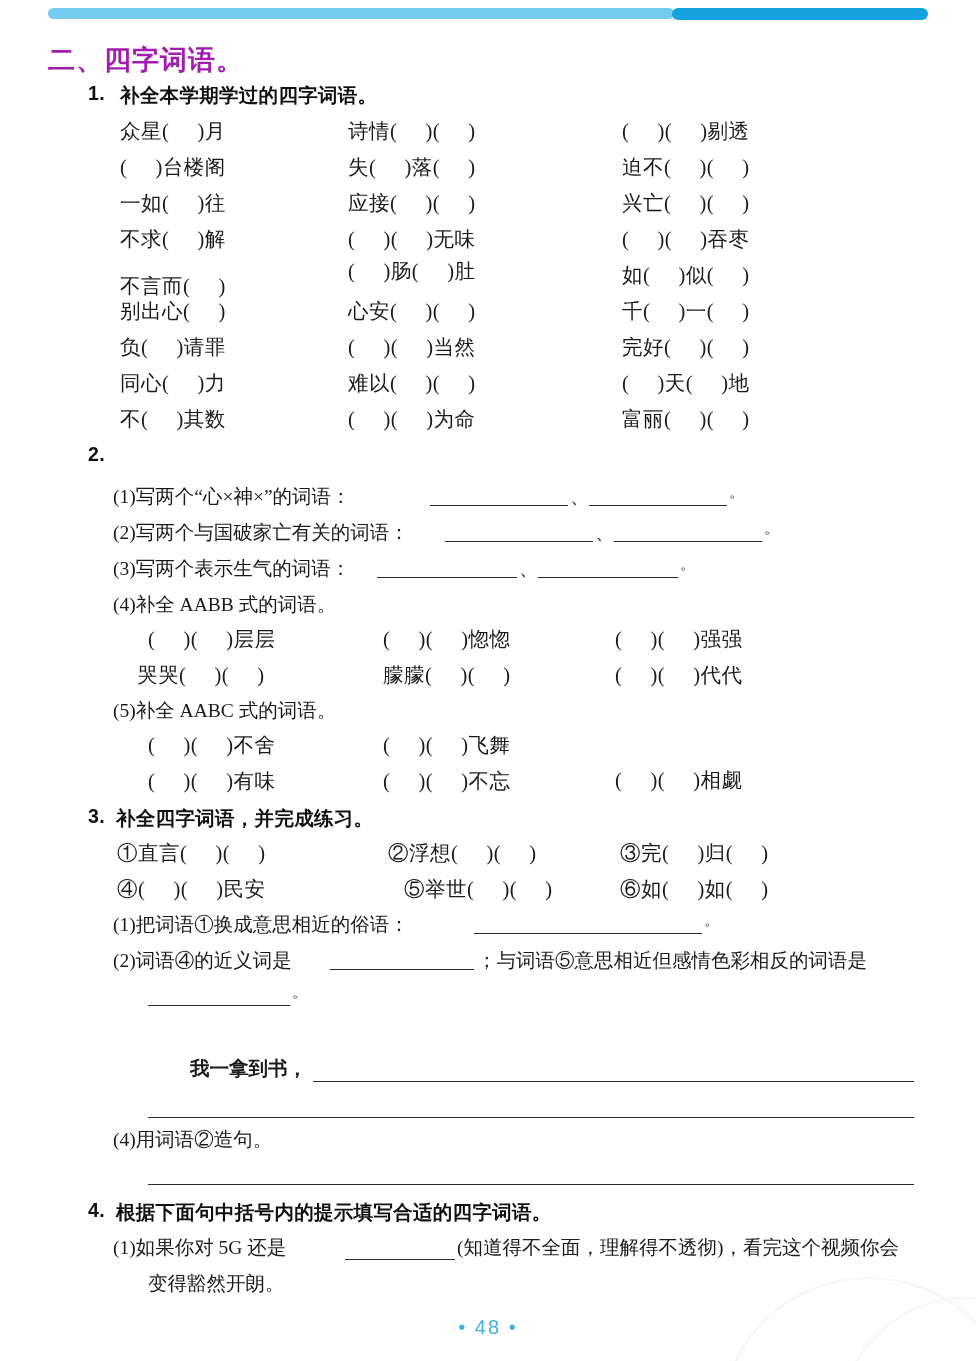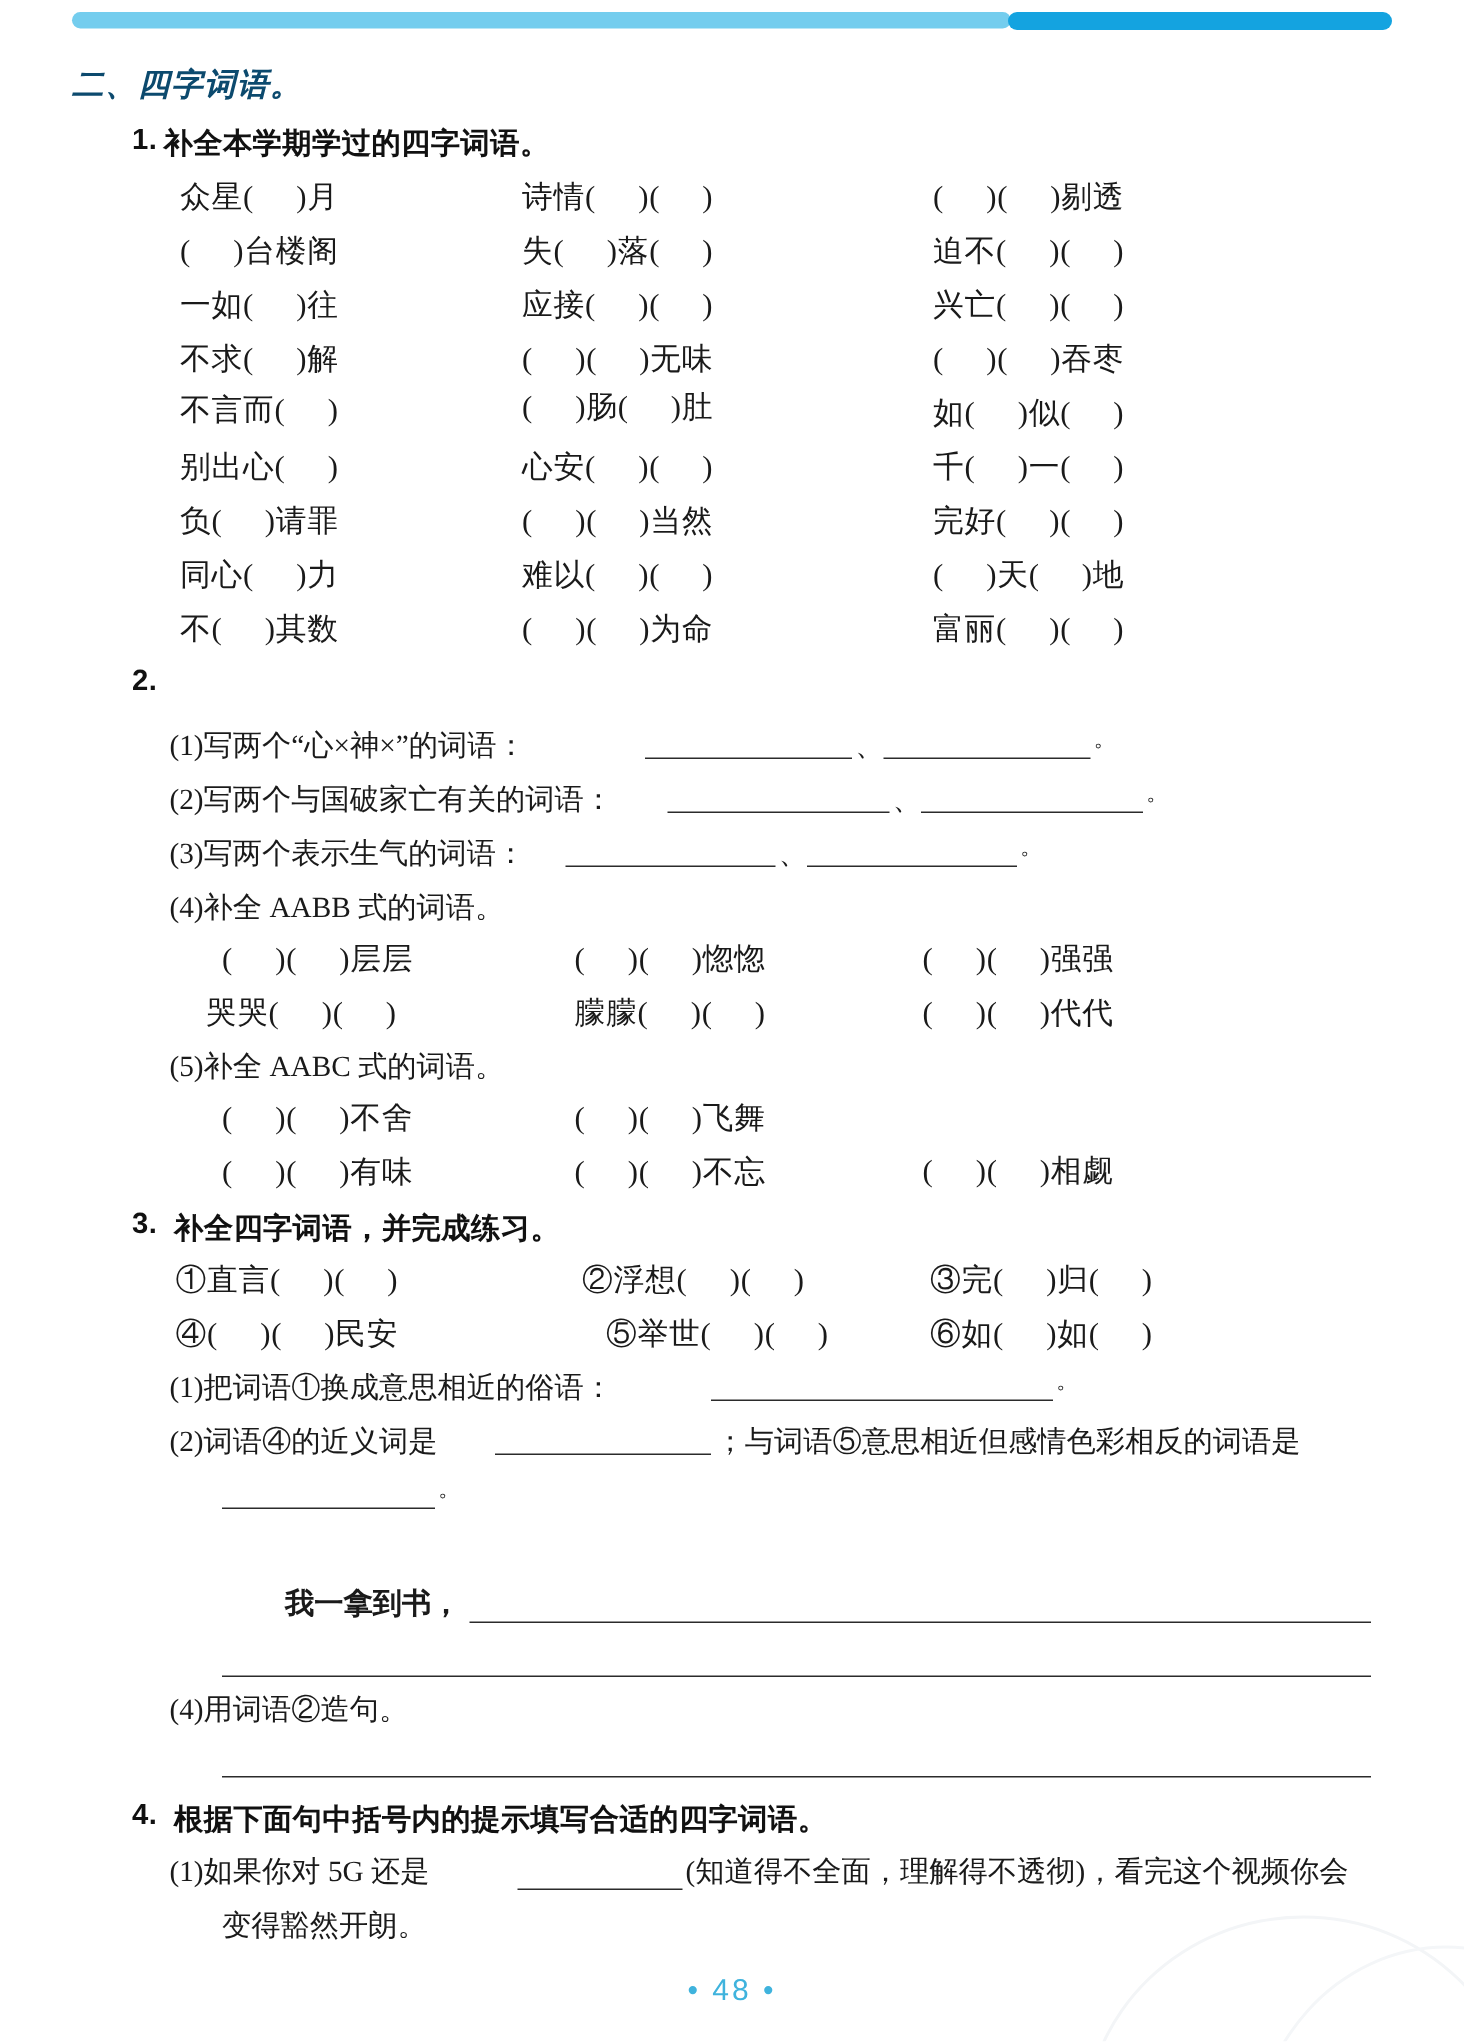--- a/index.html
+++ b/index.html
@@ -40,24 +40,23 @@
     background: #14a3e0;
     border-radius: 6px;
   }
 
   
   .section-heading {
     position: absolute;
     left: 48px; top: 42px;
     font-family: "Liberation Sans", "DejaVu Sans", sans-serif;
     font-weight: bold;
-    font-size: 21px;
+    font-size: 27px;
     letter-spacing: 1px;
-    color: #0c4a6e;
-    font-style: italic;
+    color: #a21caf;
   }
   .q-num {
     position: absolute;
     white-space: pre;
     font-family: "Liberation Sans", "DejaVu Sans", sans-serif;
     font-weight: bold;
     font-size: 19.5px;
     color: #111111;
     letter-spacing: 0.3px;
   }
@@ -120,39 +119,39 @@
 <div id="page">
 
   <div class="topbars">
     <div class="bar-light"></div>
     <div class="bar-dark"></div>
   </div>
 
   <div class="section-heading">二、四字词语。</div>
 
   <div class="q-num" style="left:88px; top:82px;">1.</div>
-  <div class="q-num" style="left:109px; top:82px;">补全本学期学过的四字词语。</div>
+  <div class="q-num" style="left:120px; top:82px;">补全本学期学过的四字词语。</div>
 
   <div class="cell" style="left:120px; top:117px;">众星(     )月</div>
   <div class="cell" style="left:348px; top:117px;">诗情(     )(     )</div>
   <div class="cell" style="left:622px; top:117px;">(     )(     )剔透</div>
 
   <div class="cell" style="left:120px; top:153px;">(     )台楼阁</div>
   <div class="cell" style="left:348px; top:153px;">失(     )落(     )</div>
   <div class="cell" style="left:622px; top:153px;">迫不(     )(     )</div>
 
   <div class="cell" style="left:120px; top:189px;">一如(     )往</div>
   <div class="cell" style="left:348px; top:189px;">应接(     )(     )</div>
   <div class="cell" style="left:622px; top:189px;">兴亡(     )(     )</div>
 
   <div class="cell" style="left:120px; top:225px;">不求(     )解</div>
   <div class="cell" style="left:348px; top:225px;">(     )(     )无味</div>
   <div class="cell" style="left:622px; top:225px;">(     )(     )吞枣</div>
 
-  <div class="cell" style="left:120px; top:259px;">不言而(     )</div>
+  <div class="cell" style="left:120px; top:272px;">不言而(     )</div>
   <div class="cell" style="left:348px; top:257px;">(     )肠(     )肚</div>
   <div class="cell" style="left:622px; top:261px;">如(     )似(     )</div>
 
   <div class="cell" style="left:120px; top:297px;">别出心(     )</div>
   <div class="cell" style="left:348px; top:297px;">心安(     )(     )</div>
   <div class="cell" style="left:622px; top:297px;">千(     )一(     )</div>
 
   <div class="cell" style="left:120px; top:333px;">负(     )请罪</div>
   <div class="cell" style="left:348px; top:333px;">(     )(     )当然</div>
   <div class="cell" style="left:622px; top:333px;">完好(     )(     )</div>

